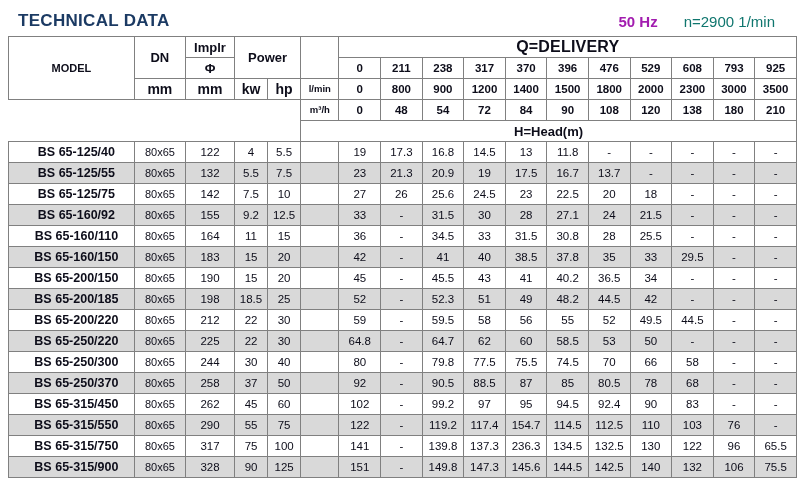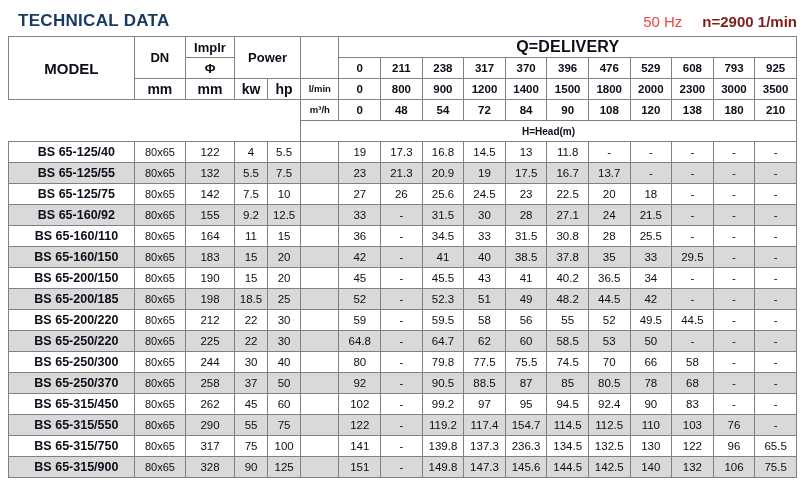--- a/index.html
+++ b/index.html
@@ -12,40 +12,40 @@
   }
   .page{position:relative;width:805px;height:500px;box-sizing:border-box;padding:6px 8px 8px 8px;}
 
   
   .topbar{display:flex;align-items:center;height:30px;}
   .title{
     font-size:17px;font-weight:bold;color:#1b3a63;letter-spacing:.3px;
     flex:0 0 auto;margin-left:10px;
   }
   .topspacer{flex:1 1 auto;}
-  .hz{font-size:15px;font-weight:normal;color:#ef4444;margin-right:20px;}
-  .rpm{font-size:15px;font-weight:bold;color:#7f1d1d;}
+  .hz{font-size:15px;font-weight:bold;color:#a21caf;margin-right:26px;}
+  .rpm{font-size:15px;font-weight:normal;color:#0f766e;margin-right:22px;}
 
   
   table{border-collapse:collapse;table-layout:fixed;width:789px;}
   td,th{
     border:1px solid #808080;
     font-size:11.5px;
     text-align:center;
     vertical-align:middle;
     padding:0;
     height:20px;
     color:#0d0d1a;
   }
   thead td{background:#ffffff;font-weight:bold;}
-  .hdr-model{font-size:15px;font-weight:bold;}
+  .hdr-model{font-size:11px;font-weight:bold;}
   .hdr-dn,.hdr-impl,.hdr-pow{font-size:13px;font-weight:bold;}
   .unit{font-size:14px;font-weight:bold;}
   .qdel{font-size:16px;font-weight:bold;letter-spacing:.2px;}
-  .head-m{font-size:10px;font-weight:bold;}
+  .head-m{font-size:13px;font-weight:bold;}
   .unitcell{font-size:9.5px;font-weight:bold;line-height:1.0;}
   .qnum{font-size:11.5px;font-weight:bold;}
 
   tbody td{background:#ffffff;}
   tbody tr.alt td{background:#d9d9d9;}
   td.model{font-weight:bold;font-size:12.5px;text-align:center;padding-left:10px;}
   td.dn{font-size:11px;}
   td.num{font-size:11.5px;}
 
   

